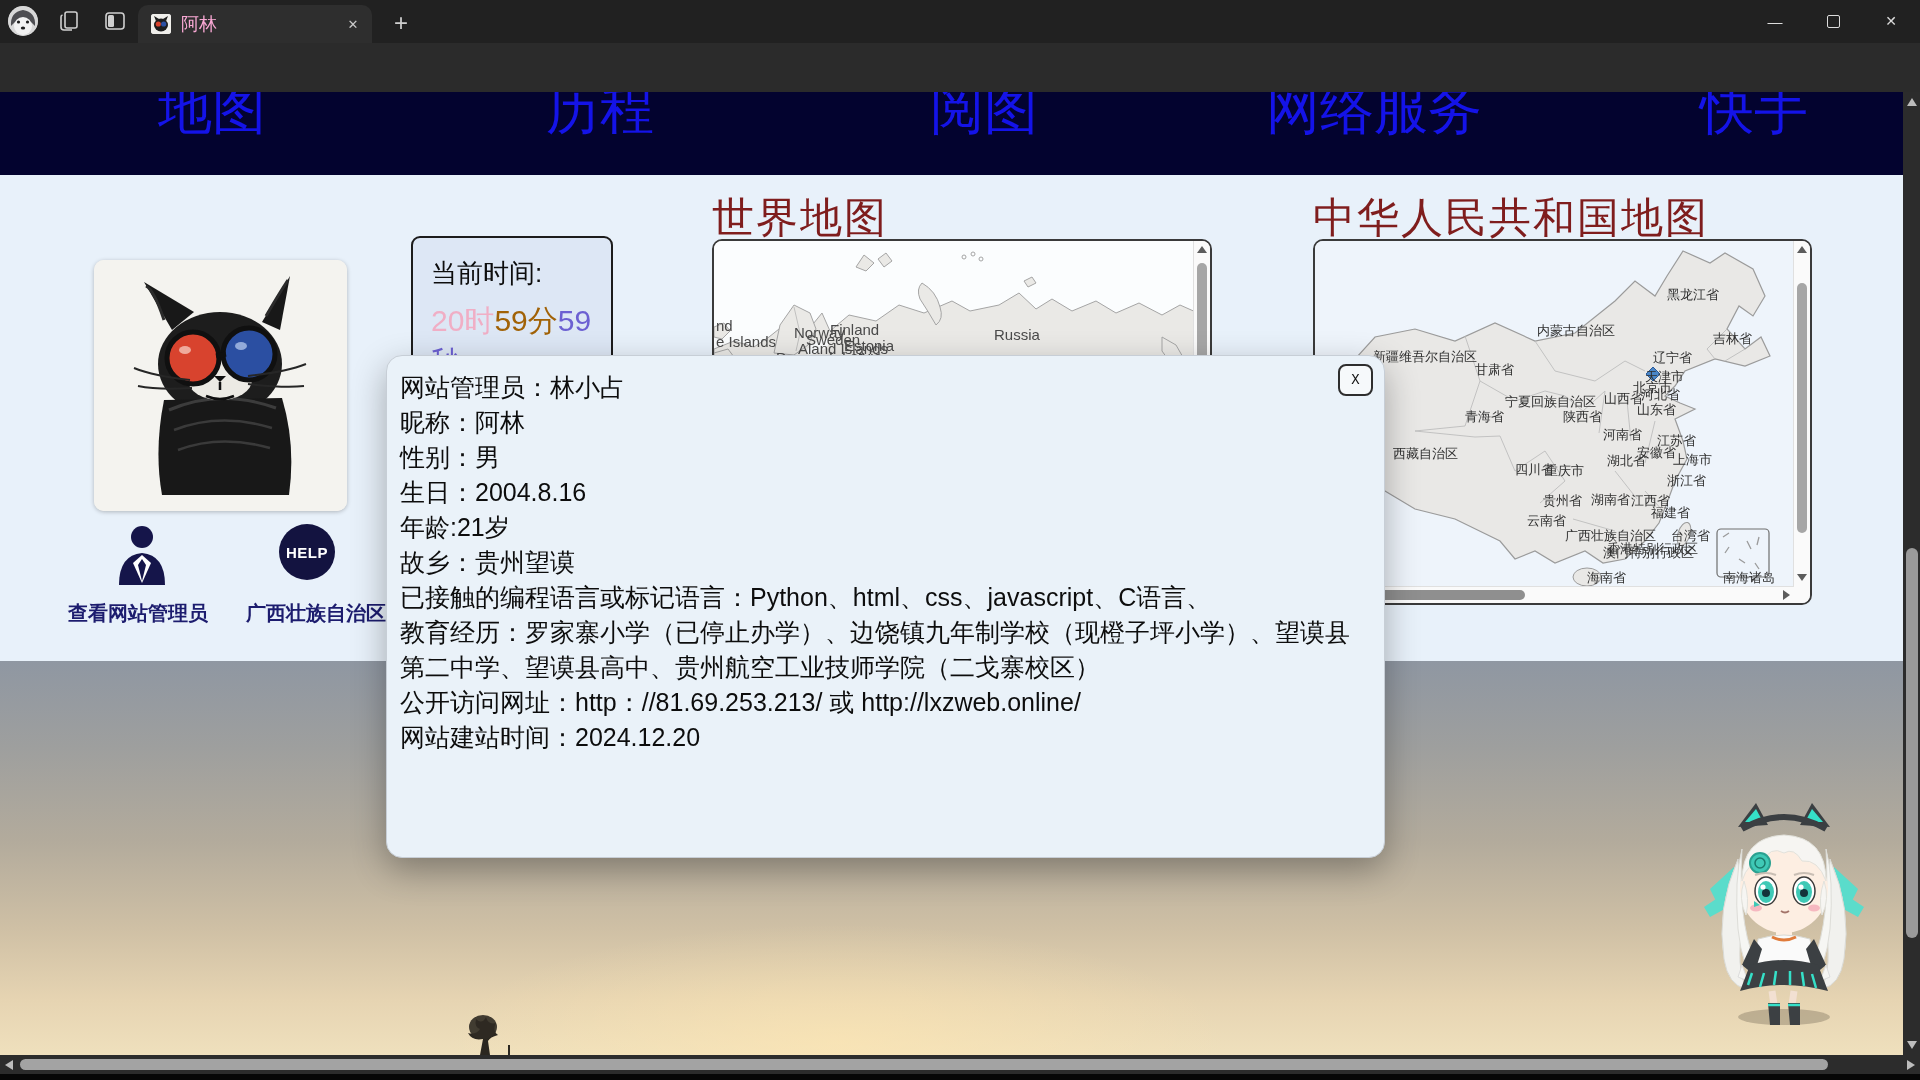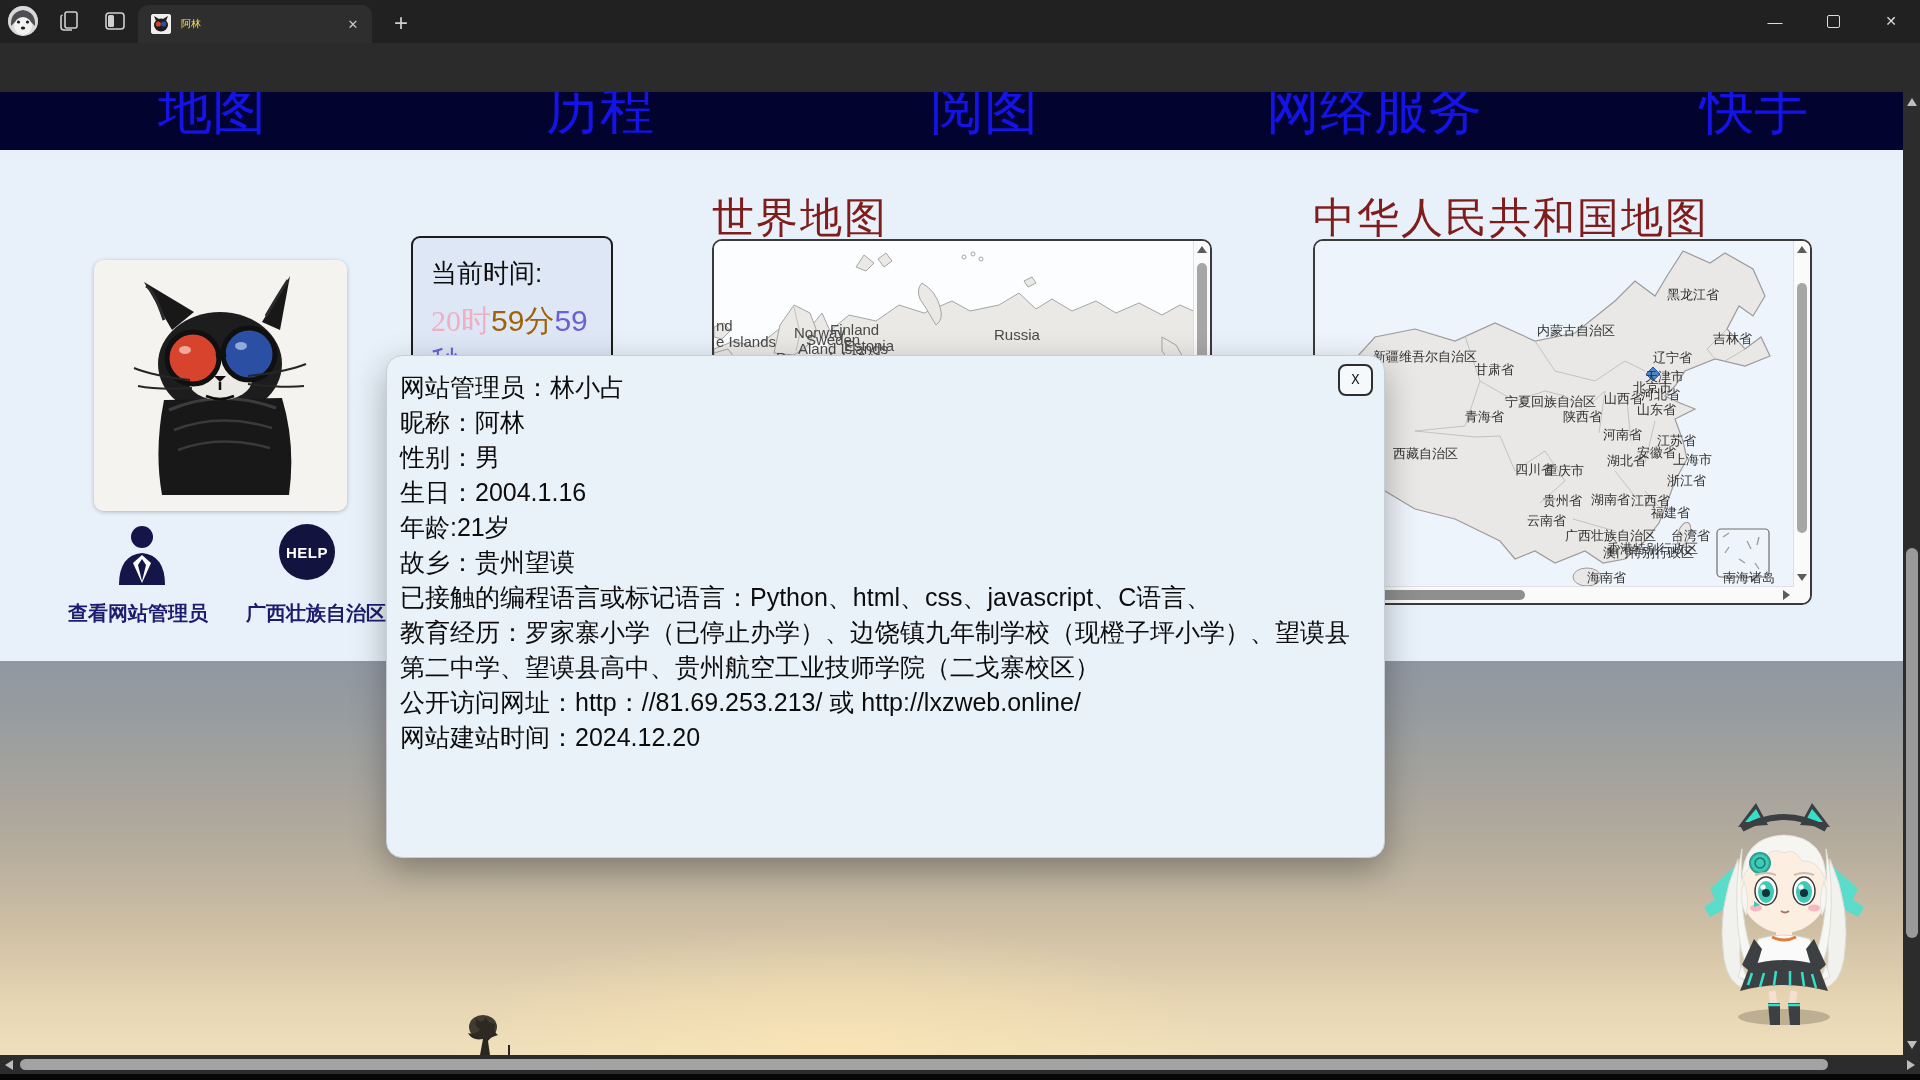--- a/index.html
+++ b/index.html
@@ -8,21 +8,21 @@
   .abs{position:absolute;}
 
   
   .titlebar{left:0;top:0;width:1920px;height:43px;background:#212121;}
   .avatar{left:8px;top:6px;width:30px;height:30px;border-radius:50%;overflow:hidden;background:#bfbfbf;}
   .ws-icon{left:58px;top:9px;}
   .split-icon{left:104px;top:10px;}
   .tab{left:138px;top:5px;width:234px;height:38px;background:#2e2e2e;border-radius:10px 10px 0 0;
        display:flex;align-items:center;}
   .tab-fav{margin-left:13px;width:20px;height:20px;border-radius:3px;background:#efefef;overflow:hidden;flex:0 0 auto;}
-  .tab-title{margin-left:10px;color:#fde047;font-size:10px;flex:1 1 auto;white-space:nowrap;overflow:hidden;}
+  .tab-title{margin-left:10px;color:#f9a8d4;font-size:18px;flex:1 1 auto;white-space:nowrap;overflow:hidden;}
   .tab-close{width:26px;height:26px;margin-right:6px;color:#c9c9c9;font-size:13px;display:flex;
              align-items:center;justify-content:center;border-radius:5px;}
   .newtab{left:386px;top:8px;width:30px;height:30px;color:#cfcfcf;font-size:24px;display:flex;
           align-items:center;justify-content:center;font-weight:300;}
   .wctl{top:0;width:58px;height:42px;display:flex;align-items:center;justify-content:center;color:#dcdcdc;}
   .wctl.min{left:1746px;font-size:15px;}
   .wctl.max{left:1804px;}
   .wctl.cls{left:1862px;font-size:14px;}
   .max-box{width:11px;height:11px;border:1.3px solid #dcdcdc;border-radius:2px;}
 
@@ -45,40 +45,40 @@
   .ext-l .l-main{font-size:15px;line-height:24px;}
   .ext-l .l-sub{font-size:9px;line-height:12px;margin-top:3px;}
   .tdivider{left:1756px;top:58px;width:1px;height:20px;background:#5a5a5a;}
   .dots{color:#d4d4d4;font-size:17px;letter-spacing:2px;font-weight:700;}
   .copilot{width:29px;height:29px;border-radius:50%;
            background:conic-gradient(from 210deg,#0a4f9e,#1e8fe0,#49c8f2,#7adcf6,#0d69c0,#0a4f9e);}
 
   
   .viewport{left:0;top:92px;width:1903px;height:963px;background:#e8f1fa;overflow:hidden;}
 
-  .navbar{left:0;top:0;width:1903px;height:58px;background:#03032f;overflow:hidden;}
+  .navbar{left:0;top:0;width:1903px;height:83px;background:#03032f;overflow:hidden;}
   .nav-link{position:absolute;top:-18px;font-size:54px;color:#1413e8;white-space:nowrap;}
 
   
   .cat-card{left:94px;top:168px;width:253px;height:251px;background:#f4f3ef;border-radius:10px;
             overflow:hidden;box-shadow:0 1px 4px rgba(0,0,0,.25);}
   .admin-ico{left:116px;top:433px;}
   .help-circle{left:279px;top:432px;width:56px;height:56px;border-radius:50%;background:#131340;
                color:#fff;display:flex;align-items:center;justify-content:center;
                font-weight:700;font-size:15px;letter-spacing:.5px;}
   .link-label{top:508px;font-size:20px;font-weight:700;color:#1c1c6e;white-space:nowrap;}
   .admin-label{left:68px;}
   .movie-label{left:246px;}
 
   
   .clock-box{left:411px;top:144px;width:202px;height:180px;background:#dde7f5;border:2px solid #1c1c1c;
              border-radius:9px;padding:18px 0 0 18px;box-sizing:border-box;}
   .clock-label{font-size:26px;color:#0d0d0d;}
   .clock-time{margin-top:10px;font-size:30px;}
-  .t-hour{color:#f0aec5;font-family:Liberation Serif, serif;}
+  .t-hour{color:#f0aec5;}
   .t-min{color:#a16207;}
   .t-sec{color:#6c60d2;}
 
   
   .map-title{top:98px;font-size:42px;color:#7f1d1d;letter-spacing:2px;white-space:nowrap;}
   .map-box{top:147px;height:366px;background:#fff;border:2px solid #3a3a3a;border-radius:10px;
            overflow:hidden;box-sizing:border-box;}
   .wm-box{left:712px;width:500px;}
   .cm-box{left:1313px;width:499px;background:#eef4fb;}
   .map-vscroll{position:absolute;right:0;top:0;width:16px;height:100%;background:#fafafa;border-left:1px solid #e0e0e0;}
@@ -445,21 +445,21 @@
       </svg>
     </div>
   </div>
 
   <div class="abs modal">
     <div class="modal-close">X</div>
     <div class="modal-body">
         <div>网站管理员：林小占</div>
         <div>昵称：阿林</div>
         <div>性别：男</div>
-        <div>生日：2004.1.16</div>
+        <div>生日：2004.8.16</div>
         <div>年龄:21岁</div>
         <div>故乡：贵州望谟</div>
         <div>已接触的编程语言或标记语言：Python、html、css、javascript、C语言、</div>
         <div>教育经历：罗家寨小学（已停止办学）、边饶镇九年制学校（现橙子坪小学）、望谟县第二中学、望谟县高中、贵州航空工业技师学院（二戈寨校区）</div>
         <div>公开访问网址：http：//81.69.253.213/ 或 http://lxzweb.online/</div>
         <div>网站建站时间：2024.12.20</div>
       </div>
   </div>
 
 </div>

